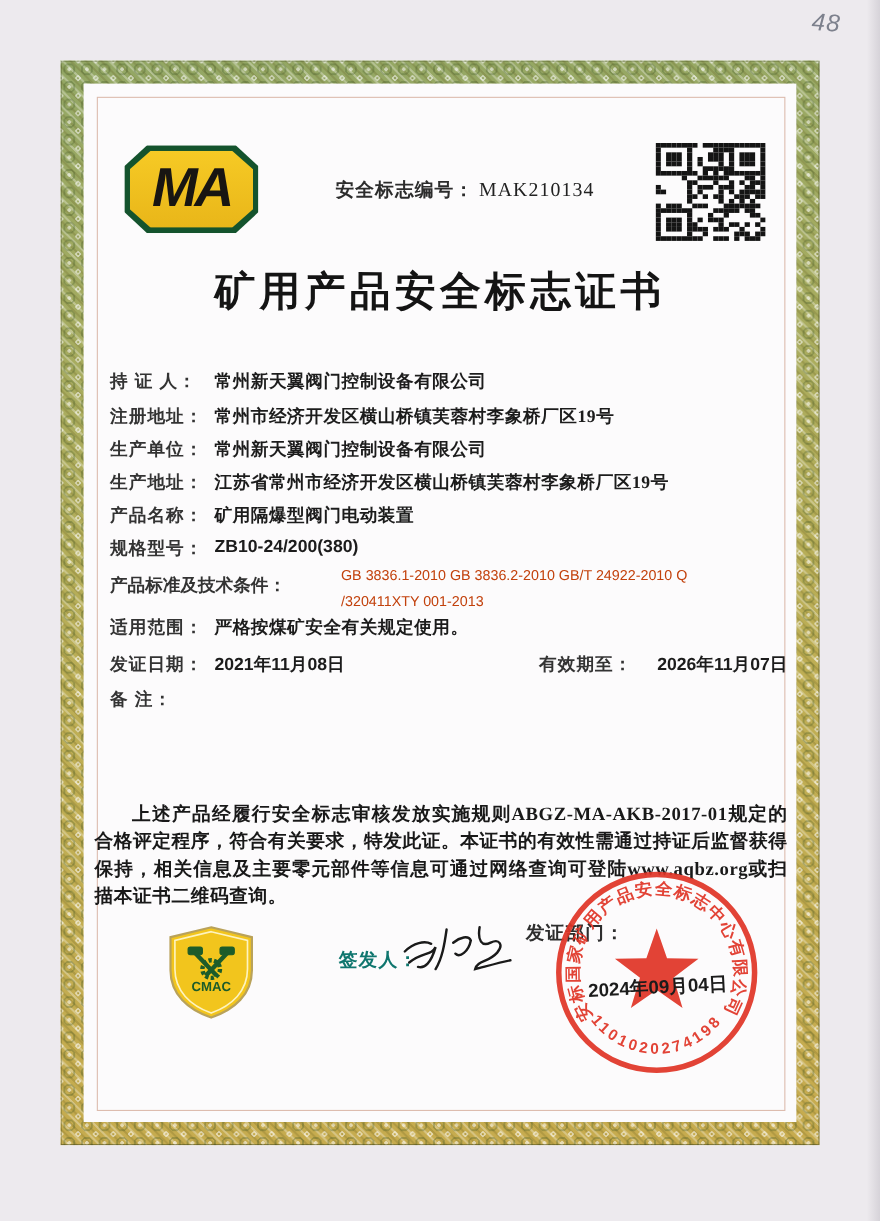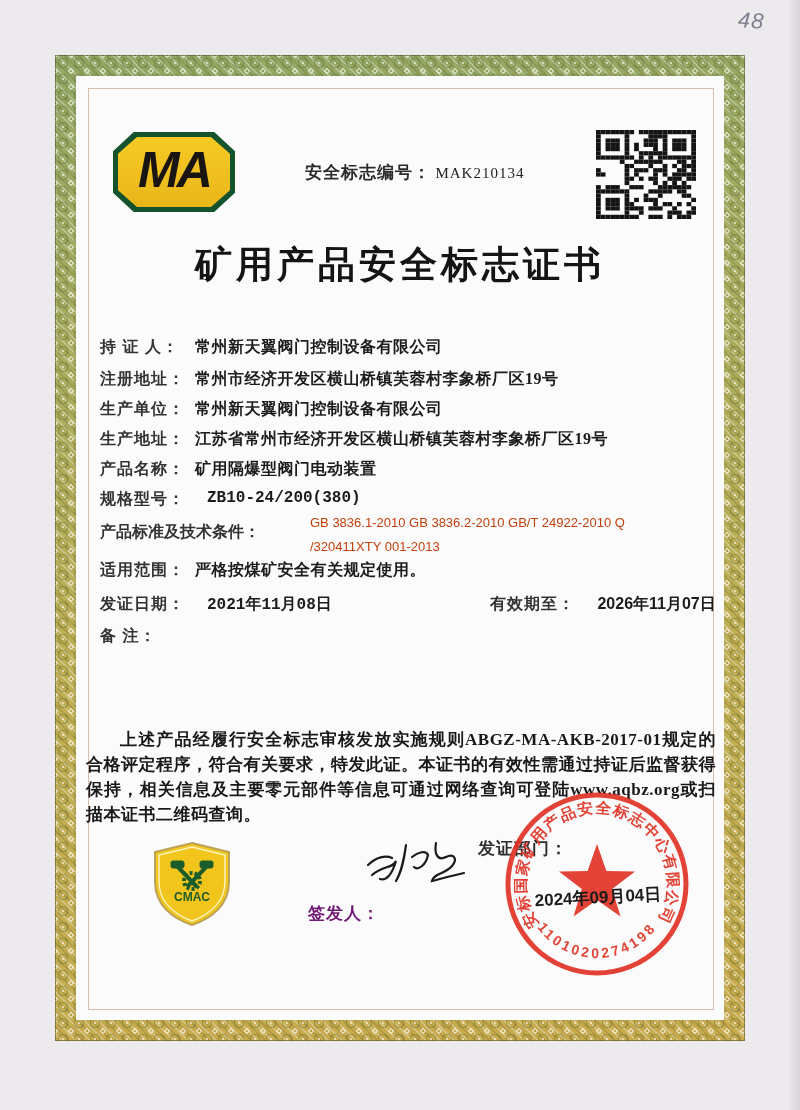--- a/index.html
+++ b/index.html
@@ -28,49 +28,49 @@
        clip-path:polygon(17% 0,83% 0,100% 24%,100% 76%,83% 100%,17% 100%,0 76%,0 24%);
        background:#14532d;}
   .ma-logo .inner{position:absolute;inset:5px;
        clip-path:polygon(17% 0,83% 0,100% 24%,100% 76%,83% 100%,17% 100%,0 76%,0 24%);
        background:linear-gradient(180deg,#f6ca25,#e9b619);
        display:flex;align-items:center;justify-content:center;}
   .ma-logo .txt{font-size:50px;font-weight:900;font-style:italic;color:#181512;
        letter-spacing:-3px;transform:translateY(-2px);}
   .mark-line{position:absolute;left:305px;top:161px;white-space:nowrap;}
   .mark-line .lbl{font-size:17px;font-weight:bold;color:#2c2c2c;letter-spacing:1px;}
-  .mark-line .val{font-family:"Liberation Serif",serif;font-size:15px;color:#222;letter-spacing:1px;}
+  .mark-line .val{font-family:"Liberation Serif",serif;font-size:18px;color:#222;letter-spacing:1px;}
   .qr{position:absolute;left:596px;top:130px;width:100px;height:89px;}
 
   
   .title{position:absolute;left:0;top:240px;width:100%;text-align:center;
        font-family:"Liberation Serif",serif;font-size:37px;font-weight:900;
        color:#141414;letter-spacing:4px;}
 
   
   .row{position:absolute;left:100px;white-space:nowrap;}
   .row .lbl{display:inline-block;font-size:16px;font-weight:bold;color:#333;letter-spacing:1px;}
   .row .val{position:absolute;left:95px;top:0;font-family:"Liberation Serif",serif;
        font-size:16px;font-weight:bold;color:#1c1c1c;letter-spacing:.5px;white-space:nowrap;}
-  .row .val.latin{font-family:Liberation Mono, monospace;letter-spacing:0;margin-left:12px;}
+  .row .val.latin{font-family:Liberation Sans, sans-serif;letter-spacing:0;}
   .std-label{position:absolute;left:100px;top:522px;font-size:16px;font-weight:bold;color:#333;}
   .std-val{position:absolute;left:310px;top:511px;width:410px;
        font-size:13px;font-weight:normal;color:#c2410c;line-height:24px;white-space:nowrap;}
   .valid-extra{position:absolute;left:390px;top:0;}
   .valid-extra .lbl2{font-size:16px;font-weight:bold;color:#333;letter-spacing:1px;}
   .valid-extra .val2{font-size:16px;font-weight:bold;color:#1c1c1c;margin-left:18px;margin-top:44px;}
 
   
   .statement{position:absolute;left:86px;top:727px;width:630px;
        font-family:"Liberation Serif",serif;font-size:17px;font-weight:bold;color:#191919;
        line-height:25px;text-align:justify;text-indent:2em;letter-spacing:.5px;}
 
   
   .cmac{position:absolute;left:149px;top:841px;width:86px;height:86px;}
-  .issuer-label{position:absolute;left:308px;top:861px;font-size:17px;font-weight:bold;color:#701a75;letter-spacing:1px;margin-top:41px;}
+  .issuer-label{position:absolute;left:308px;top:861px;font-size:17px;font-weight:bold;color:#0f766e;letter-spacing:1px;}
   .signature{position:absolute;left:362px;top:835px;width:112px;height:58px;}
   .dept-label{position:absolute;left:478px;top:837px;font-size:17px;font-weight:bold;color:#2d2d2d;letter-spacing:1px;}
   .stamp{position:absolute;left:502px;top:789px;width:190px;height:190px;opacity:.92;}
   .stamp-date{position:absolute;left:518px;top:886px;width:160px;text-align:center;
        font-size:17px;font-weight:bold;color:#1b1b1b;transform:rotate(-3deg);letter-spacing:0;}
 </style>
 </head>
 <body>
 
 <div class="page">

